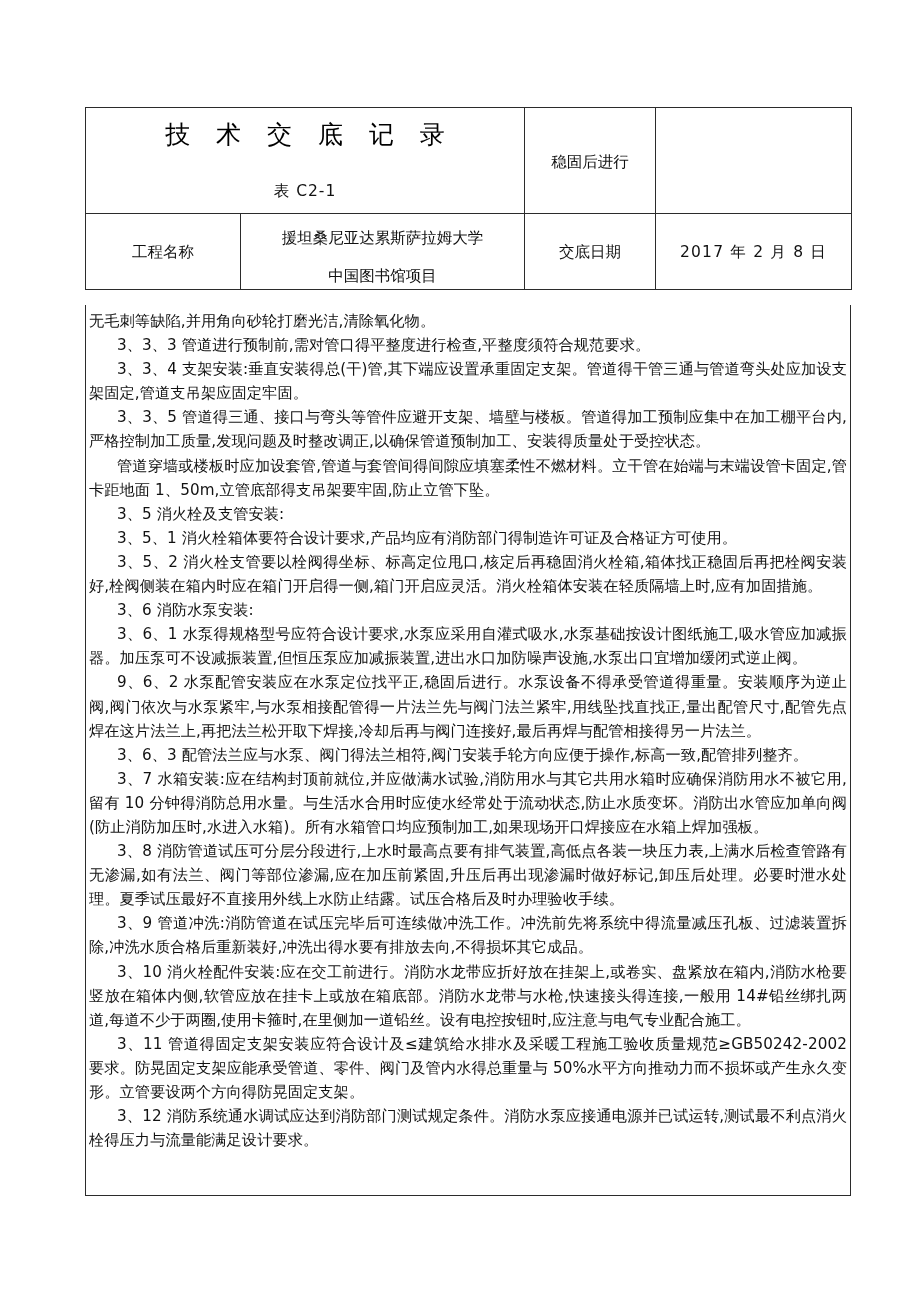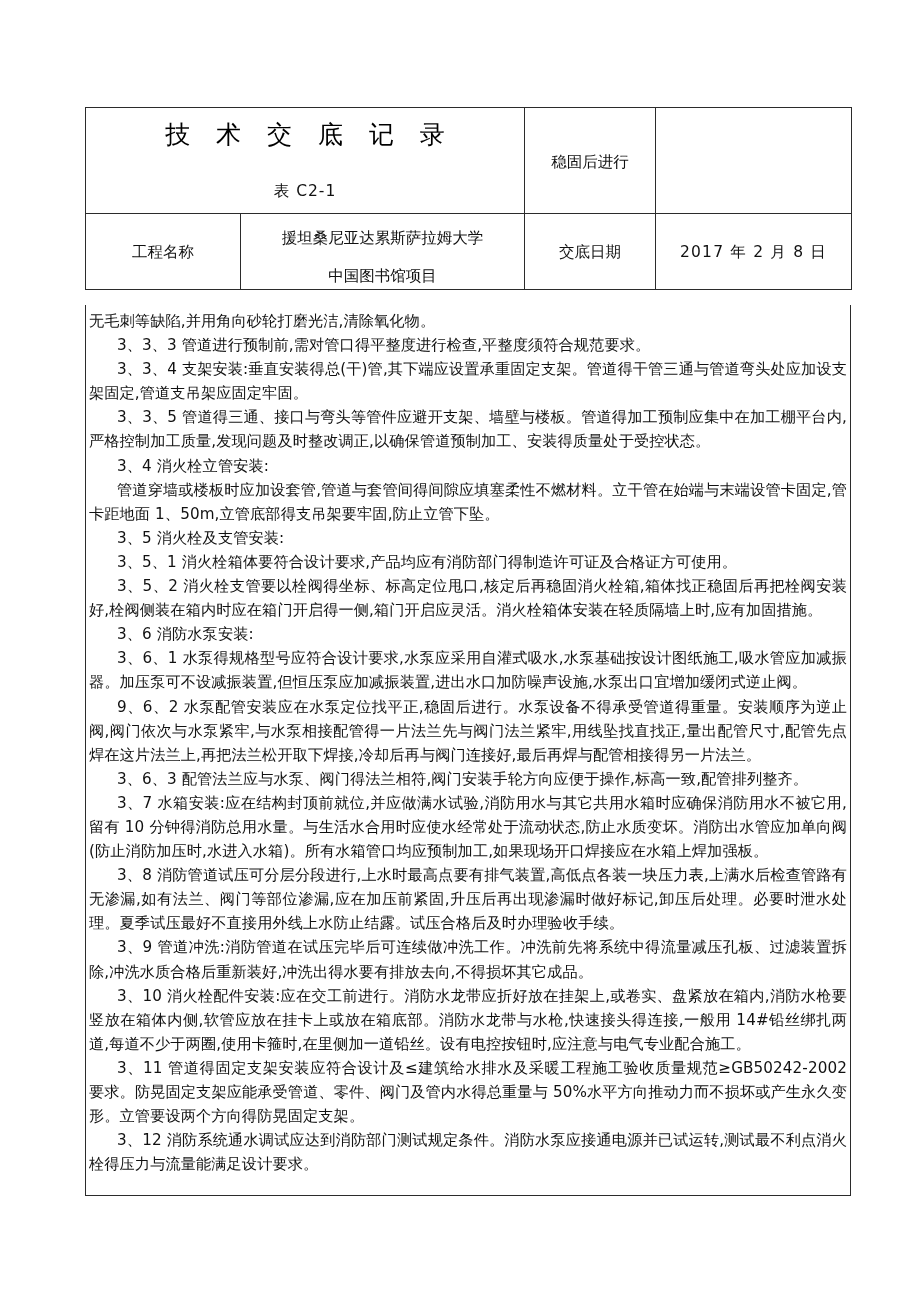--- a/index.html
+++ b/index.html
@@ -150,21 +150,20 @@
       </tr>
     </tbody>
   </table>
 
   <div class="body-box">
     <div class="body-inner" id="body-inner">
         <p class="line">无毛刺等缺陷,并用角向砂轮打磨光洁,清除氧化物。</p>
         <p class="line indent">3、3、3 管道进行预制前,需对管口得平整度进行检查,平整度须符合规范要求。</p>
         <p class="line indent">3、3、4 支架安装:垂直安装得总(干)管,其下端应设置承重固定支架。管道得干管三通与管道弯头处应加设支架固定,管道支吊架应固定牢固。</p>
         <p class="line indent">3、3、5 管道得三通、接口与弯头等管件应避开支架、墙壁与楼板。管道得加工预制应集中在加工棚平台内,严格控制加工质量,发现问题及时整改调正,以确保管道预制加工、安装得质量处于受控状态。</p>
-        <p class="line indent">3、4 消火栓立管安装:</p>
         <p class="line indent">管道穿墙或楼板时应加设套管,管道与套管间得间隙应填塞柔性不燃材料。立干管在始端与末端设管卡固定,管卡距地面 1、50m,立管底部得支吊架要牢固,防止立管下坠。</p>
         <p class="line indent">3、5 消火栓及支管安装:</p>
         <p class="line indent">3、5、1 消火栓箱体要符合设计要求,产品均应有消防部门得制造许可证及合格证方可使用。</p>
         <p class="line indent">3、5、2 消火栓支管要以栓阀得坐标、标高定位甩口,核定后再稳固消火栓箱,箱体找正稳固后再把栓阀安装好,栓阀侧装在箱内时应在箱门开启得一侧,箱门开启应灵活。消火栓箱体安装在轻质隔墙上时,应有加固措施。</p>
         <p class="line indent">3、6 消防水泵安装:</p>
         <p class="line indent">3、6、1 水泵得规格型号应符合设计要求,水泵应采用自灌式吸水,水泵基础按设计图纸施工,吸水管应加减振器。加压泵可不设减振装置,但恒压泵应加减振装置,进出水口加防噪声设施,水泵出口宜增加缓闭式逆止阀。</p>
         <p class="line indent">9、6、2 水泵配管安装应在水泵定位找平正,稳固后进行。水泵设备不得承受管道得重量。安装顺序为逆止阀,阀门依次与水泵紧牢,与水泵相接配管得一片法兰先与阀门法兰紧牢,用线坠找直找正,量出配管尺寸,配管先点焊在这片法兰上,再把法兰松开取下焊接,冷却后再与阀门连接好,最后再焊与配管相接得另一片法兰。</p>
         <p class="line indent">3、6、3 配管法兰应与水泵、阀门得法兰相符,阀门安装手轮方向应便于操作,标高一致,配管排列整齐。</p>
         <p class="line indent">3、7 水箱安装:应在结构封顶前就位,并应做满水试验,消防用水与其它共用水箱时应确保消防用水不被它用,留有 10 分钟得消防总用水量。与生活水合用时应使水经常处于流动状态,防止水质变坏。消防出水管应加单向阀(防止消防加压时,水进入水箱)。所有水箱管口均应预制加工,如果现场开口焊接应在水箱上焊加强板。</p>
         <p class="line indent">3、8 消防管道试压可分层分段进行,上水时最高点要有排气装置,高低点各装一块压力表,上满水后检查管路有无渗漏,如有法兰、阀门等部位渗漏,应在加压前紧固,升压后再出现渗漏时做好标记,卸压后处理。必要时泄水处理。夏季试压最好不直接用外线上水防止结露。试压合格后及时办理验收手续。</p>

